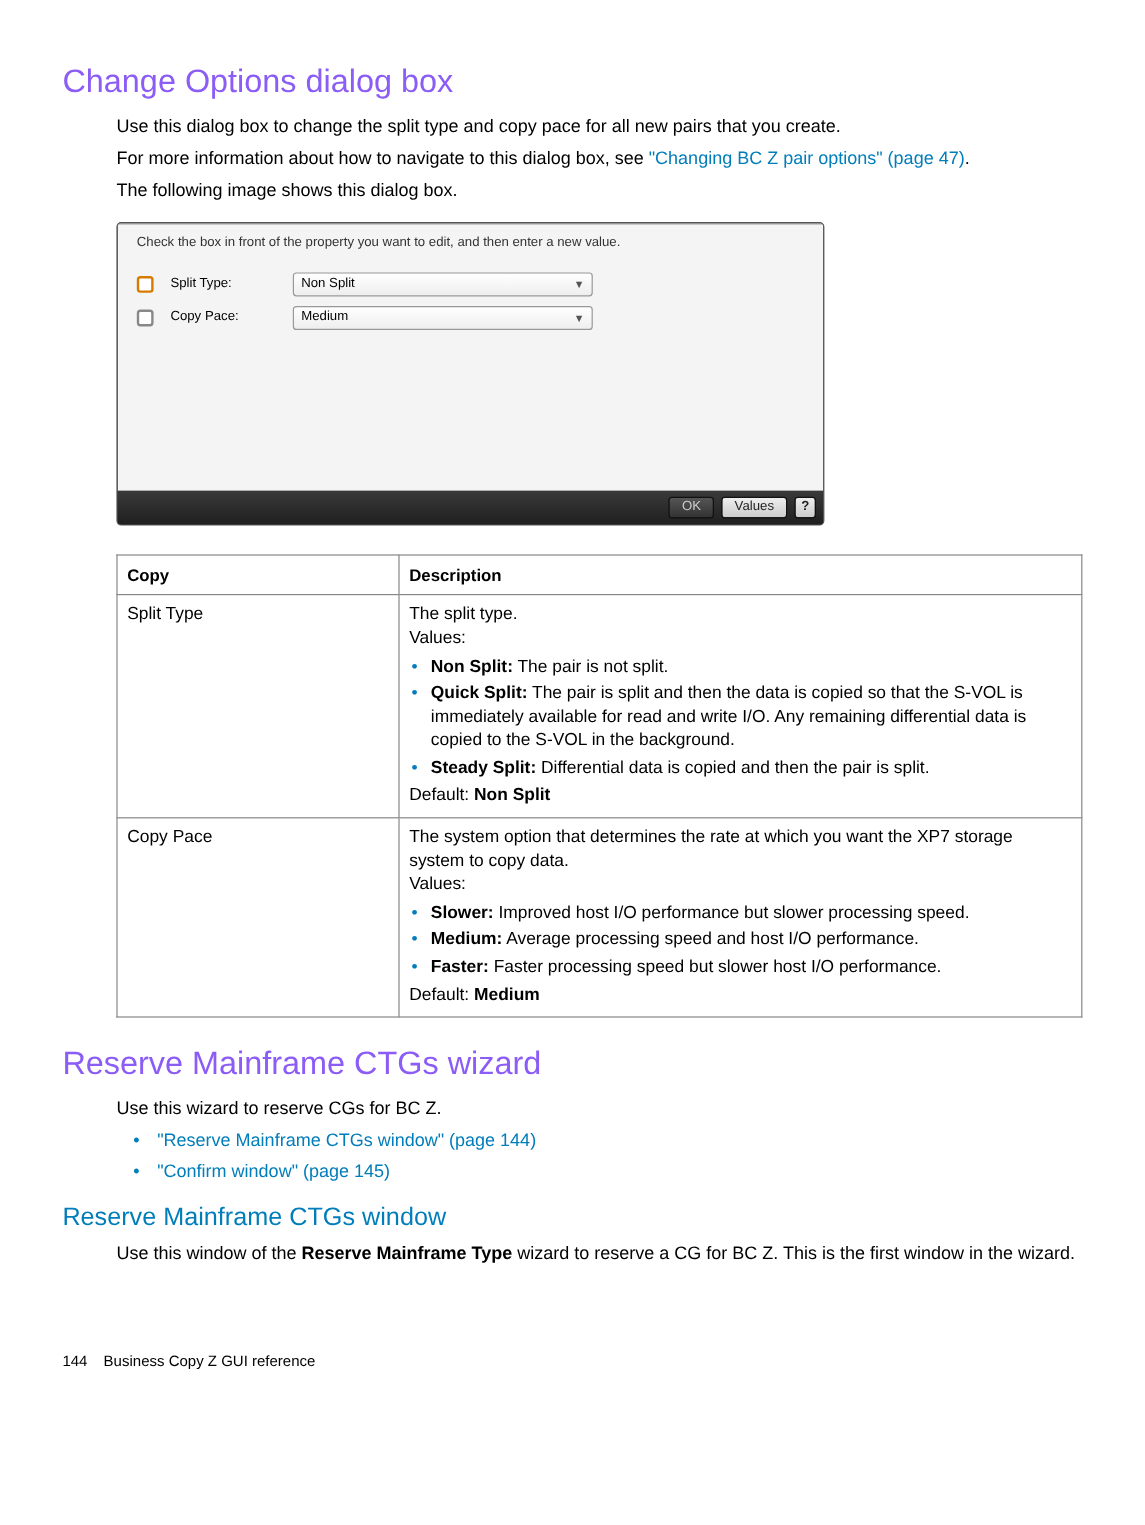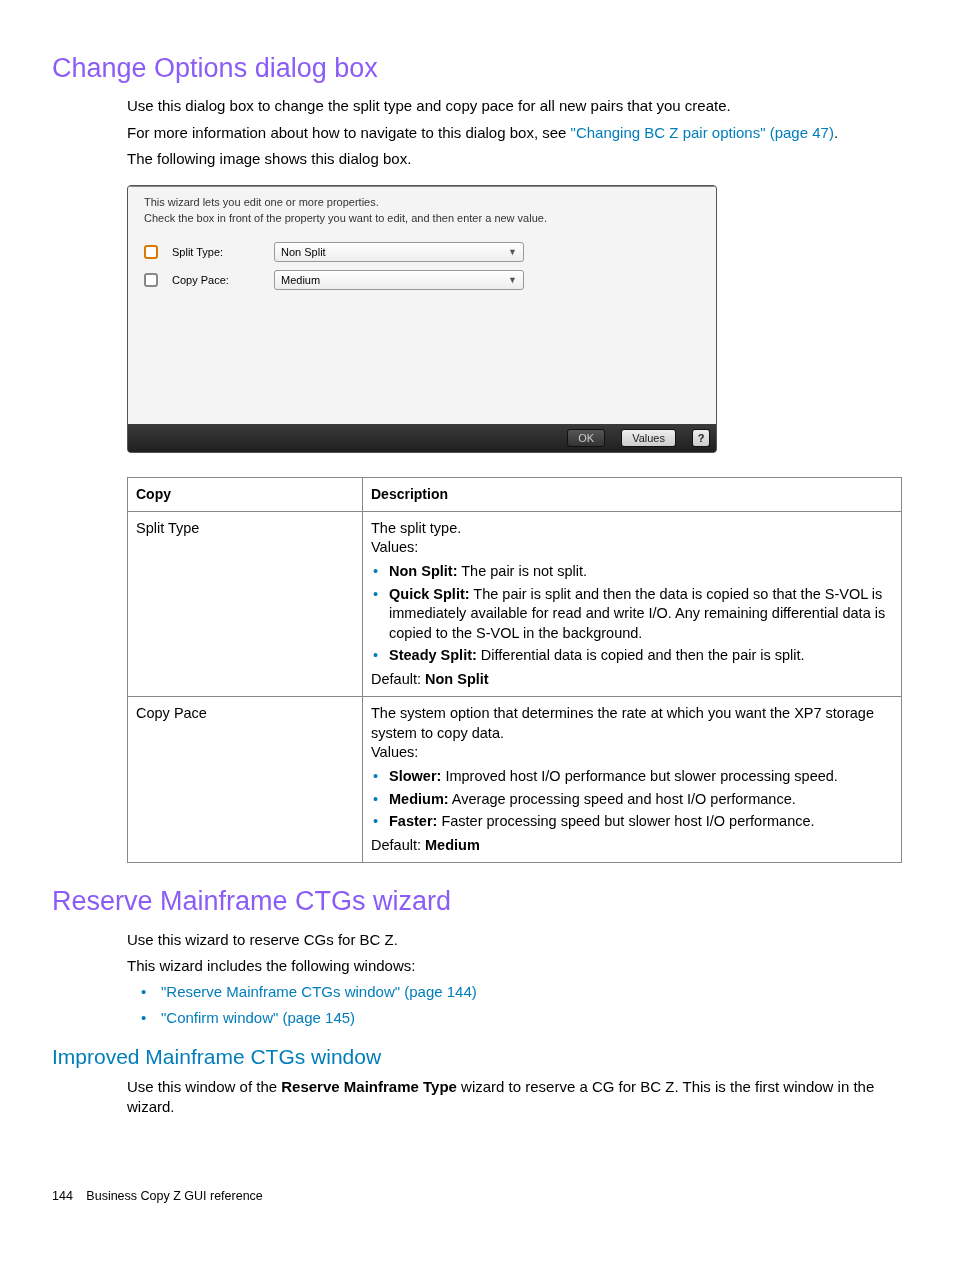--- a/index.html
+++ b/index.html
@@ -20,21 +20,21 @@
     margin-bottom: 10px;
   }
   h2 {
     font-family: Arial, sans-serif;
     font-weight: 400;
     font-size: 21px;
     color: #007dba;
     margin-top: 14px;
     margin-bottom: 6px;
   }
-  .body-indent { margin-left: 75px; }
+  .body-indent { margin-left: 45px; }
   .body-indent p { margin-bottom: 6px; }
   a.link { color: #007dba; text-decoration: none; }
   ul.doc-list { list-style: none; margin: 6px 0 10px 0; }
   ul.doc-list li { position: relative; padding-left: 34px; margin-bottom: 6px; }
   ul.doc-list li::before { content: "•"; position: absolute; left: 14px; color: #007dba; }
 
   
   .dialog {
     width: 590px;
     margin: 16px 0 24px 0;
@@ -90,21 +90,21 @@
     background: linear-gradient(#fff,#eee);
     display:flex; align-items:center; justify-content:space-between;
     padding: 0 6px;
     font-size: 11px;
   }
   .dd .arrow { font-size: 9px; color:#555; }
   .dialog-footer {
     background: linear-gradient(#3a3a3a,#1f1f1f);
     height: 28px;
     display:flex; align-items:center; justify-content:flex-end;
-    gap: 16px; padding: 0 6px;
+    gap: 6px; padding: 0 6px;
   }
   .dbtn {
     height: 18px;
     padding: 0 10px;
     border: 1px solid #111;
     border-radius: 3px;
     background: linear-gradient(#555,#333);
     color: #ccc;
     font-size: 11px;
     display:flex; align-items:center; justify-content:center;
@@ -148,21 +148,20 @@
 <div class="body-indent">
   <p>Use this dialog box to change the split type and copy pace for all new pairs that you create.</p>
   <p>
     <span>For more information about how to navigate to this dialog box, see </span><a class="link">"Changing BC Z pair options" (page 47)</a><span>.</span>
   </p>
   <p>The following image shows this dialog box.</p>
 
   <div class="dialog">
     <div class="dialog-body">
       <div class="intro">
-        <div>This wizard lets you edit one or more properties.</div>
         <div>Check the box in front of the property you want to edit, and then enter a new value.</div>
       </div>
       <div class="form-row">
         <div class="chk checked"></div>
         <div class="row-label">Split Type:</div>
         <div class="dd">
           <span>Non Split</span>
           <span class="arrow">▼</span>
         </div>
       </div>
@@ -214,28 +213,27 @@
         <div><span>Default: </span><span class="b">Medium</span></div>
       </td>
     </tr>
   </tbody>
     </table>
 </div>
 
 <h1>Reserve Mainframe CTGs wizard</h1>
 <div class="body-indent">
   <p>Use this wizard to reserve CGs for BC Z.</p>
-  <p>This wizard includes the following windows:</p>
   <ul class="doc-list">
     <li><a class="link">"Reserve Mainframe CTGs window" (page 144)</a></li>
     <li><a class="link">"Confirm window" (page 145)</a></li>
   </ul>
 </div>
 
-<h2>Improved Mainframe CTGs window</h2>
+<h2>Reserve Mainframe CTGs window</h2>
 <div class="body-indent">
   <p>
     <span>Use this window of the </span><span class="b">Reserve Mainframe Type</span><span> wizard to reserve a CG for BC Z. This is the first window in the wizard.</span>
   </p>
 </div>
 
 <div class="footer">
   <span class="pn">144</span>
   <span>Business Copy Z GUI reference</span>
 </div>

